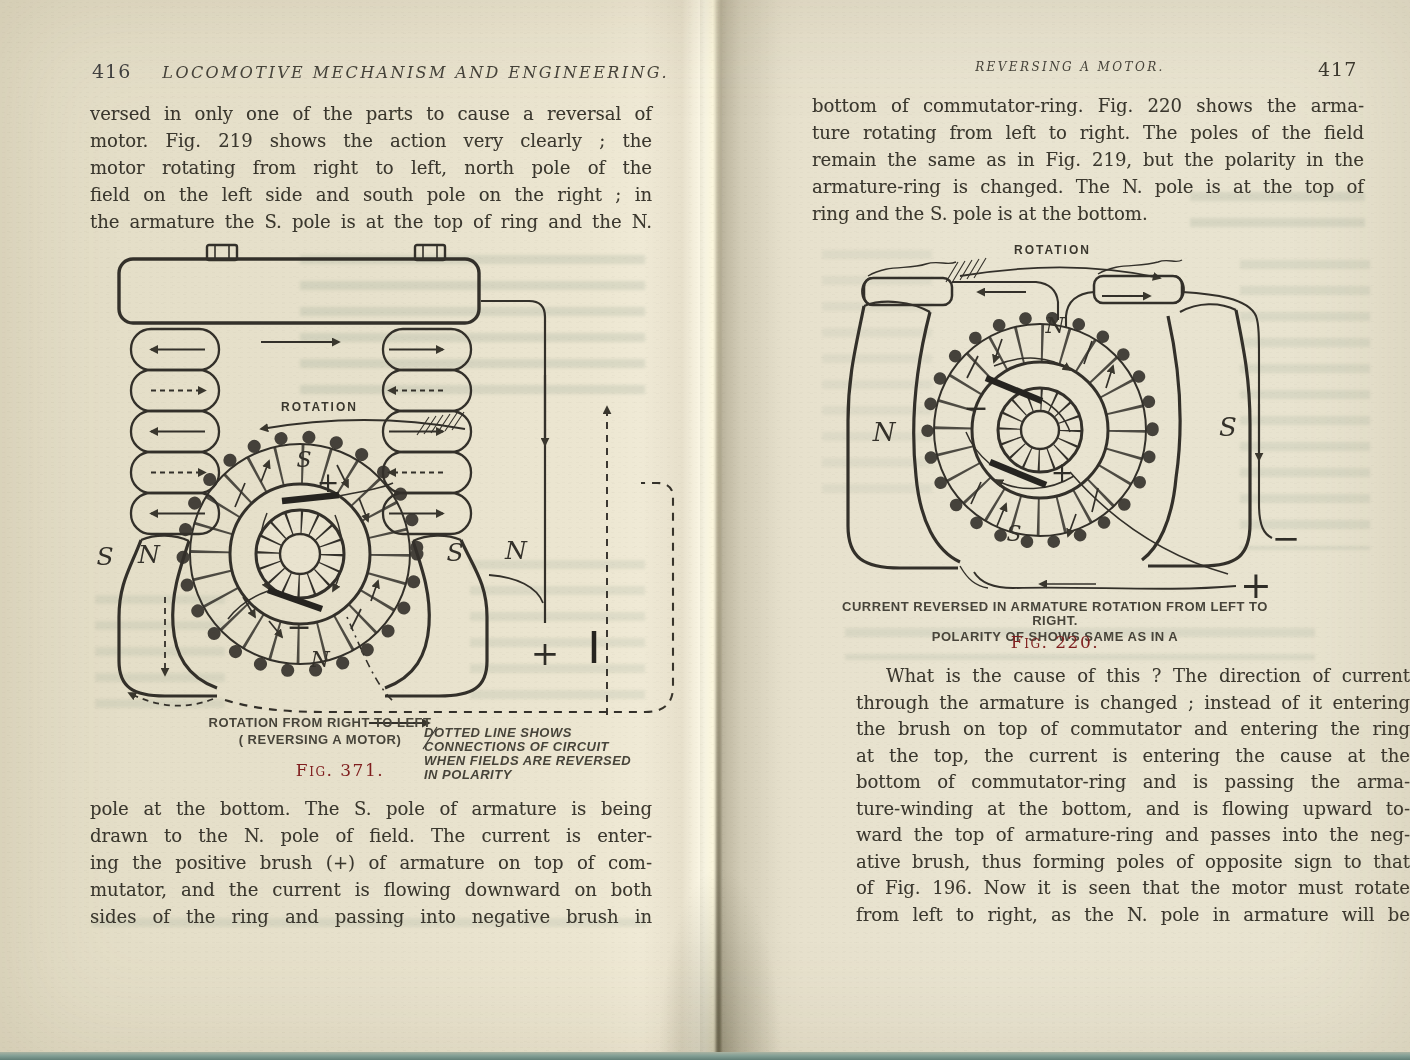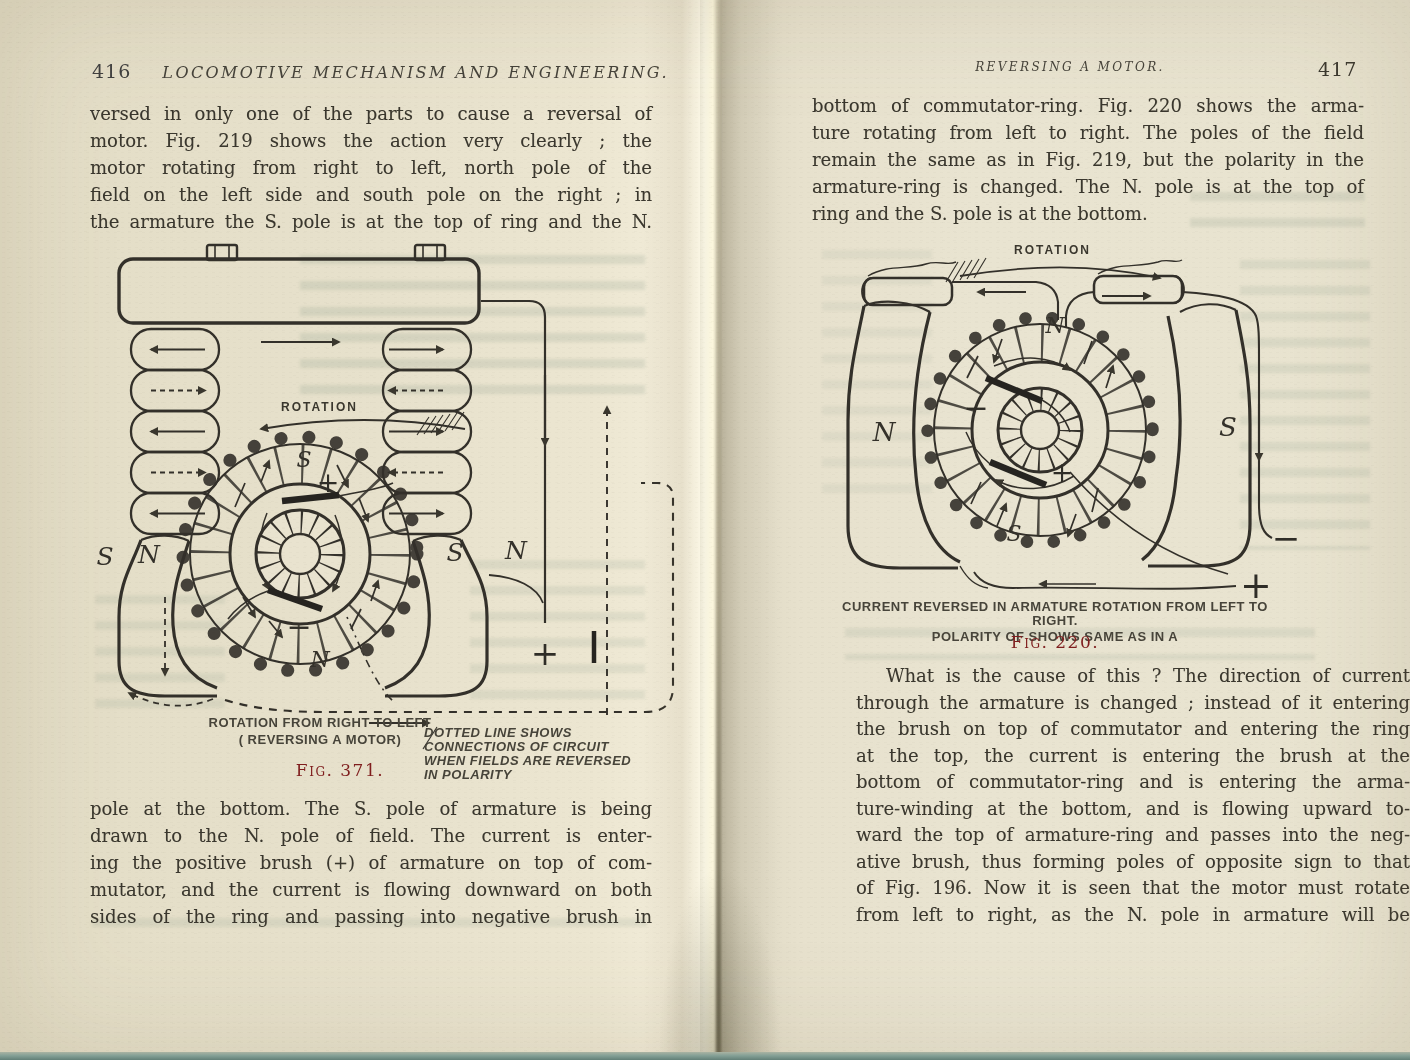--- a/index.html
+++ b/index.html
@@ -310,22 +310,22 @@
   <div class="smallcap cap-center" style="left:820px;top:600px;width:470px;">
     <div>CURRENT REVERSED IN ARMATURE ROTATION FROM LEFT TO RIGHT.</div>
     <div style="margin-top:2px;">POLARITY OF SHOWS SAME AS IN A</div>
   </div>
   <div class="figlabel cap-center" style="left:955px;top:632px;width:200px;">Fig. 220.</div>
 
   <div class="para p-r2 indent-first">
       <div class="jline">What is the cause of this ?   The direction of current</div>
       <div class="jline">through the armature is changed ; instead of it entering</div>
       <div class="jline">the brush on top of commutator and entering the ring</div>
-      <div class="jline">at the top, the current is entering the brush at the</div>
-      <div class="jline">bottom of commutator-ring and is entering the arma-</div>
+      <div class="jline">at the top, the current is entering the cause at the</div>
+      <div class="jline">bottom of commutator-ring and is passing the arma-</div>
       <div class="jline">ture-winding at the bottom, and is flowing upward to-</div>
       <div class="jline">ward the top of armature-ring and passes into the neg-</div>
       <div class="jline">ative brush, thus forming poles of opposite sign to that</div>
       <div class="jline">of Fig. 196.  Now it is seen that the motor must rotate</div>
       <div class="jline">from left to right, as the N. pole in armature will be</div>
     </div>
 
   <div class="gutter"></div>
   <div class="gutter-crease"></div>
   <div class="gutter-foot"></div>

